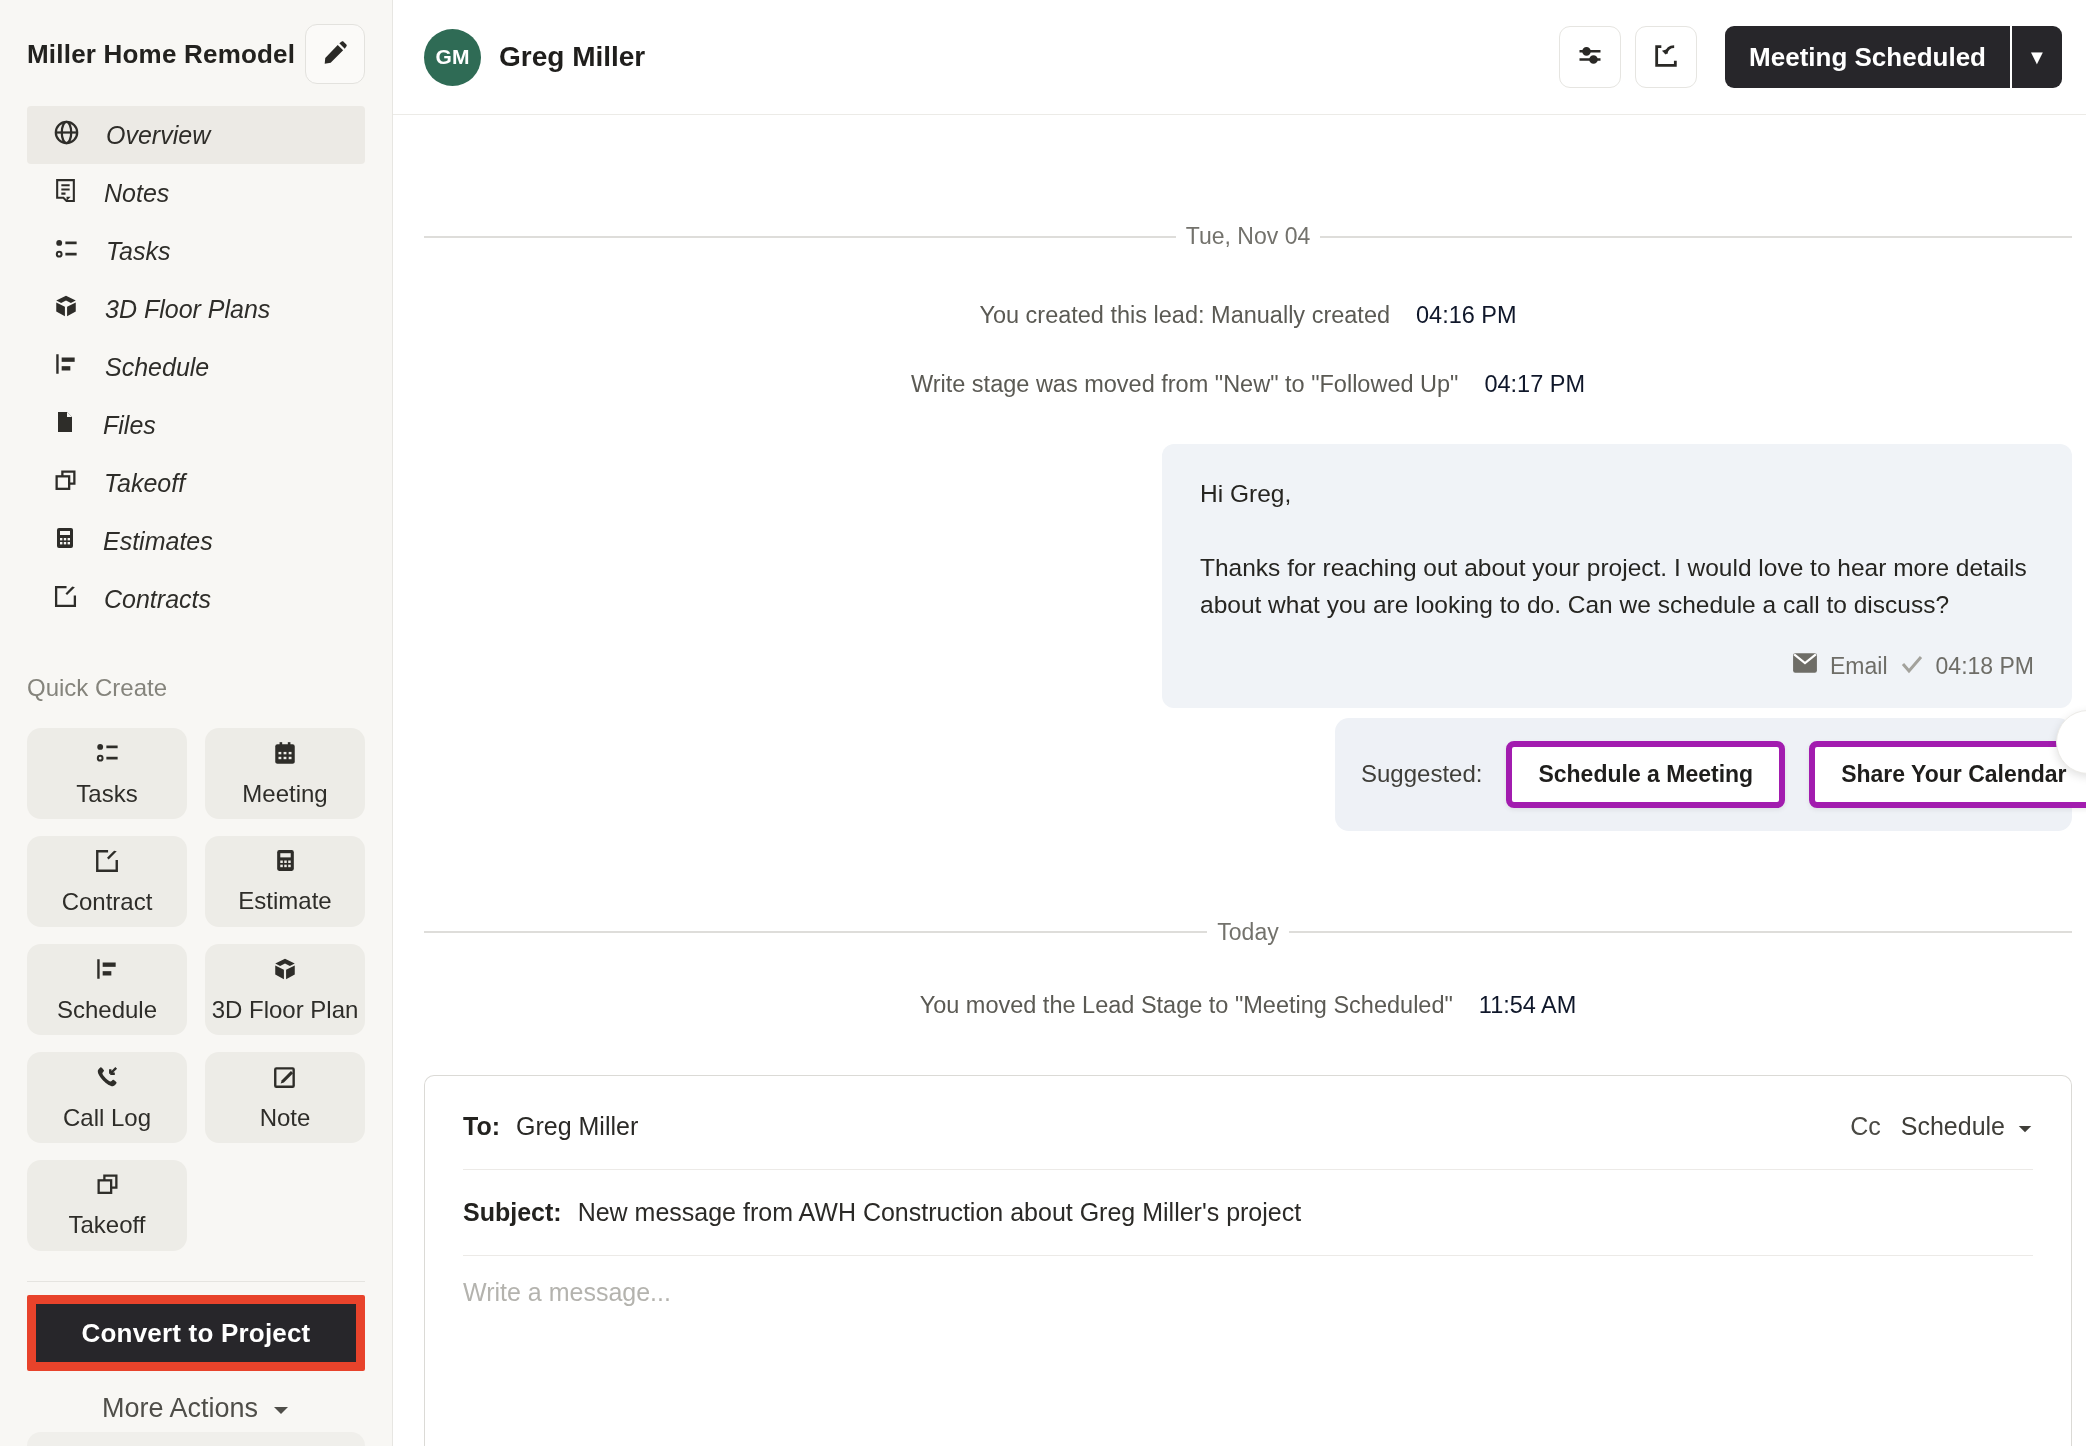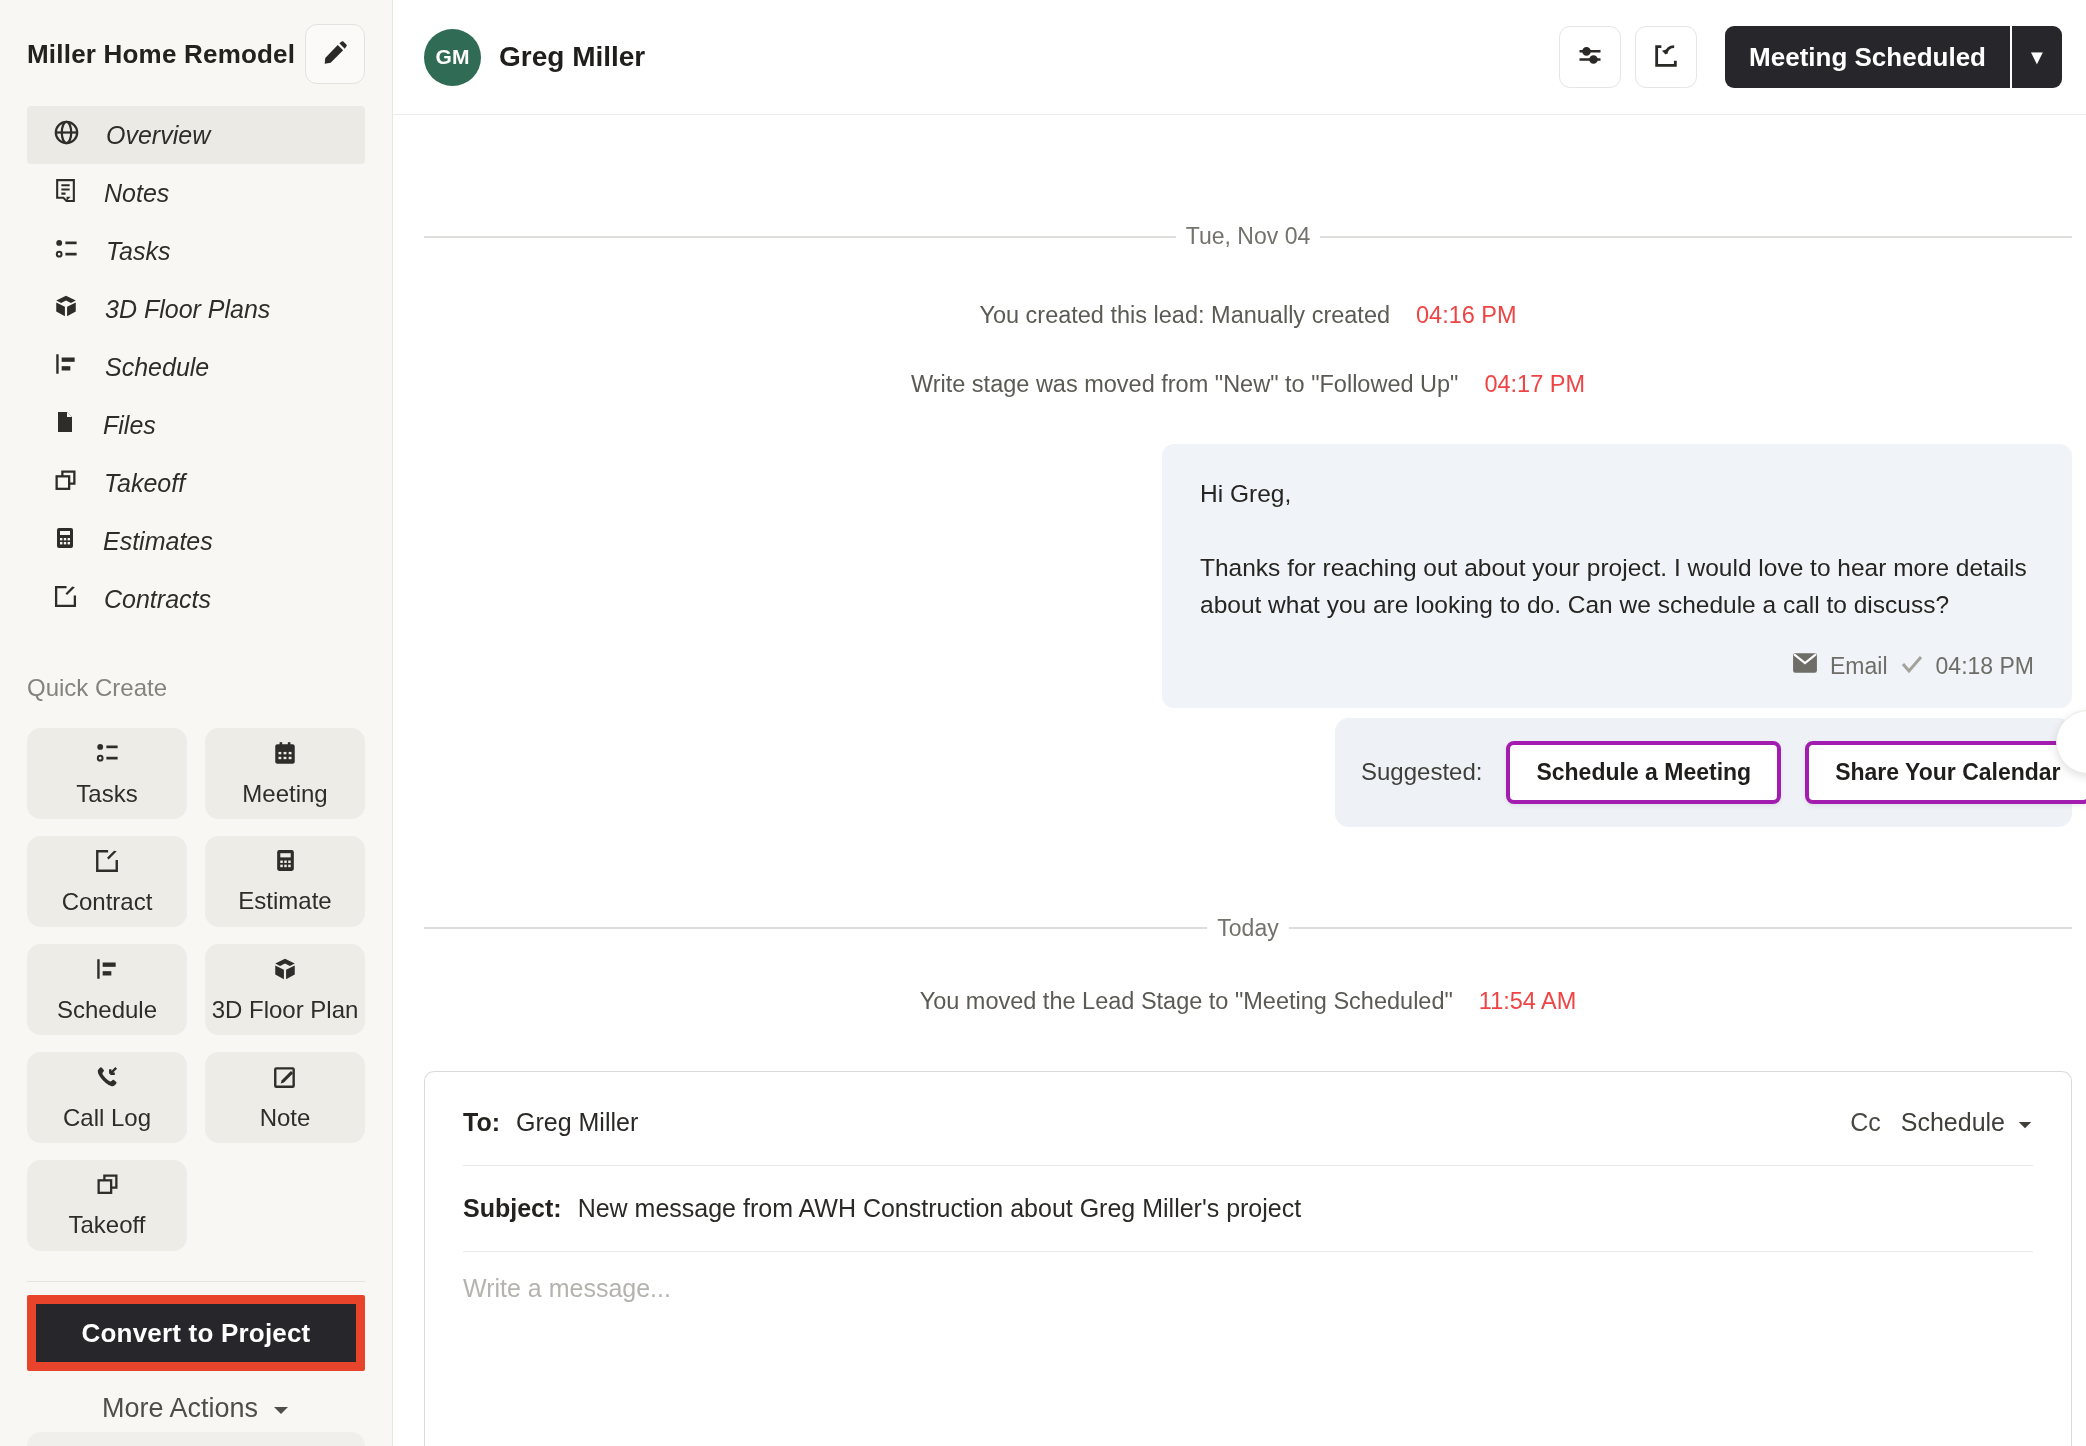--- a/index.html
+++ b/index.html
@@ -48,31 +48,31 @@
   .stage-main { background:#27262a; color:#fff; border:none; border-radius:9px 0 0 9px;
     padding:0 24px; font-family:inherit; font-size:26px; font-weight:700; cursor:pointer; }
   .stage-caret { background:#27262a; color:#fff; border:none; border-left:2px solid #fff;
     border-radius:0 9px 9px 0; width:52px; cursor:pointer; display:flex; align-items:center;
     justify-content:center; font-size:20px; }
 
   .timeline { flex:1; position:relative; padding:0 14px 0 31px; overflow:hidden; }
   .date-div { display:flex; align-items:center; gap:10px; color:#73726c; font-size:23px; }
   .date-div .ln { flex:1; border-top:2px solid #deddda; }
   .evt { text-align:center; font-size:23.5px; color:#5b5a54; }
-  .evt .t { color:#ef4444; margin-left:26px; }
+  .evt .t { color:#0f172a; margin-left:26px; }
   .d1 { margin-top:108px; } .e1 { margin-top:52px; } .e2 { margin-top:42px; }
   .bubble { margin-top:46px; margin-left:auto; width:910px; background:#f0f3f7; border-radius:12px;
     padding:32px 38px 24px; font-size:24.5px; line-height:1.5; color:#262521; }
   .bubble p { margin-top:37px; }
   .bubble-meta { margin-top:26px; display:flex; align-items:center; justify-content:flex-end;
     gap:12px; color:#6e6d67; font-size:23px; }
   .suggested { margin-top:10px; margin-left:auto; width:737px; background:#eef1f6; border-radius:14px;
     padding:23px 26px; display:flex; align-items:center; gap:24px; }
   .sug-label { font-size:24px; color:#3f3e39; }
-  .sug-btn { background:#fff; border:4px solid #a21caf; border-radius:8px; padding:14px 26px;
+  .sug-btn { background:#fff; border:6px solid #a21caf; border-radius:8px; padding:14px 26px;
     font-family:inherit; font-size:23px; font-weight:700; color:#1f1e1c; cursor:pointer;
     box-shadow:0 2px 5px rgba(0,0,0,.07); white-space:nowrap; }
   .d2 { margin-top:88px; } .e3 { margin-top:46px; }
   .float-circle { position:absolute; right:-34px; top:595px; width:64px; height:64px; border-radius:50%;
     background:#fff; border:1px solid #ecebe7; box-shadow:0 3px 10px rgba(0,0,0,.12); cursor:pointer; }
 
   
   .composer { margin-top:56px; border:1px solid #dbdad6; border-bottom:none; border-radius:10px 10px 0 0;
     background:#fff; height:470px; display:flex; flex-direction:column; }
   .c-row { display:flex; align-items:center; padding:0 38px; }

